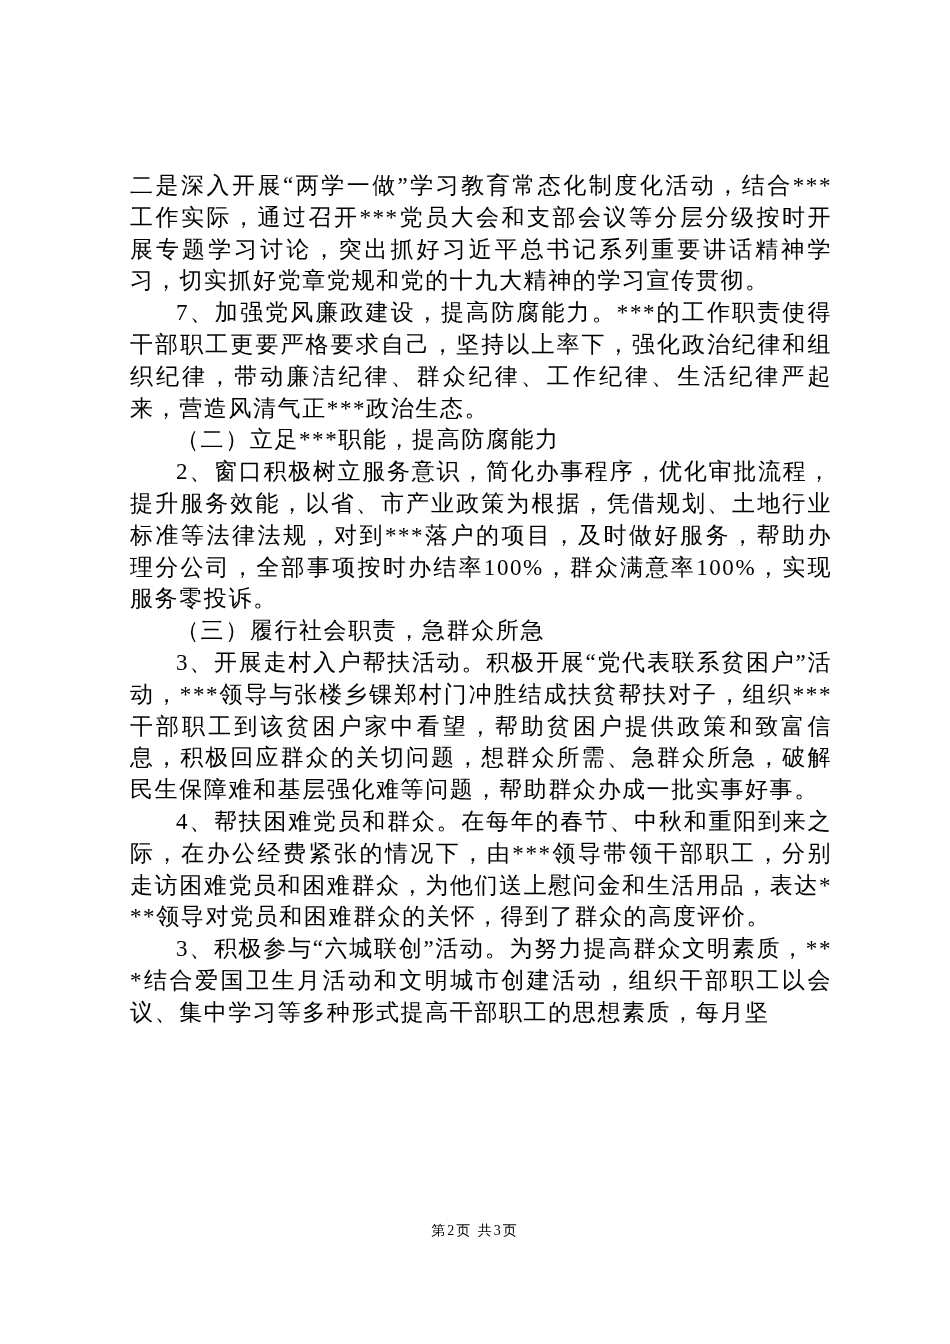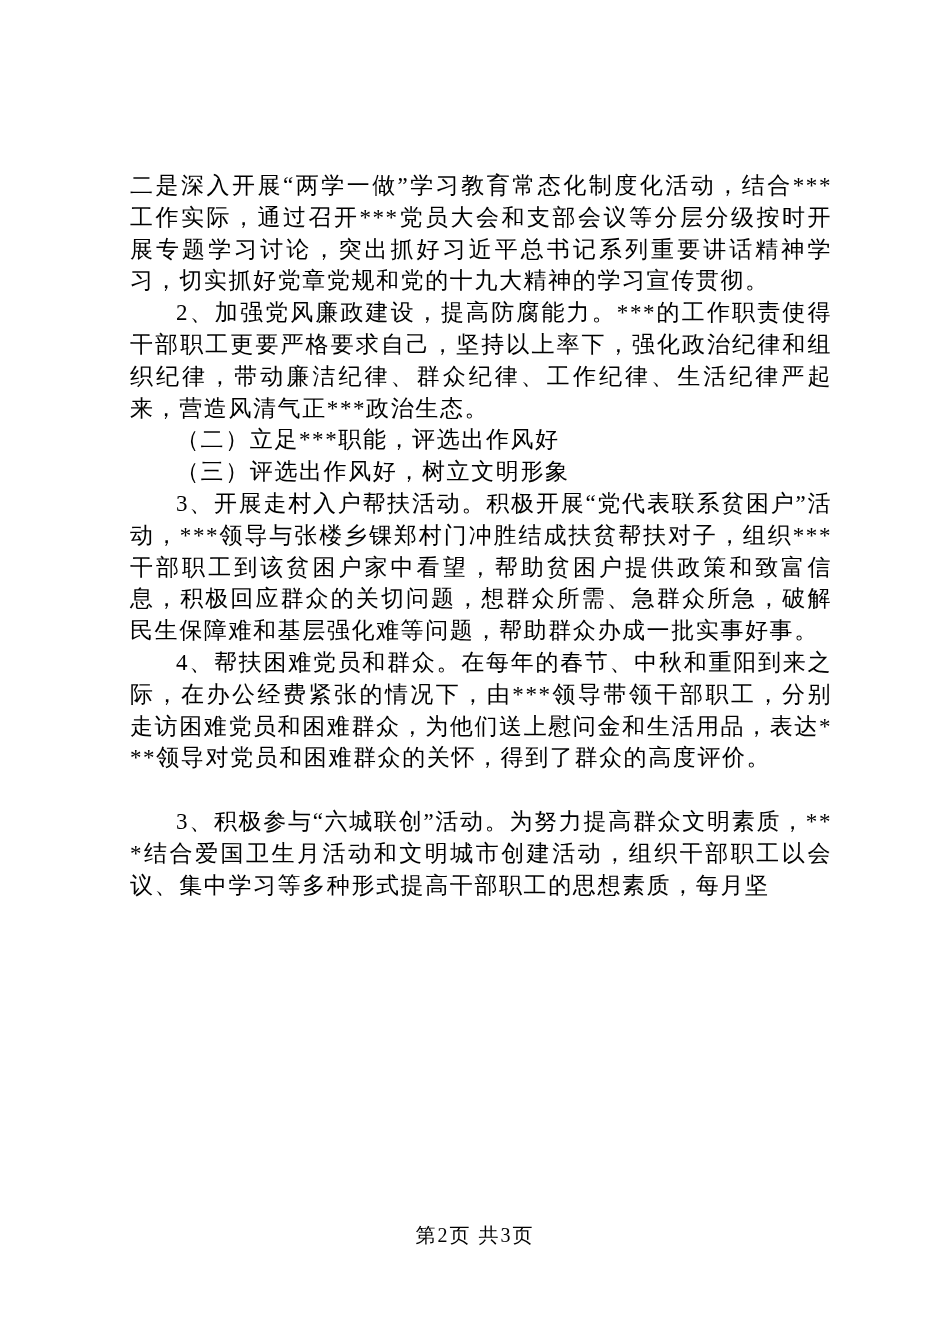--- a/index.html
+++ b/index.html
@@ -29,42 +29,42 @@
     letter-spacing: 1.6px;
     text-align: justify;
     text-justify: inter-ideograph;
     text-indent: 2em;
     word-break: break-all;
   }
   .para.flush {
     text-indent: 0;
   }
   .para.gap-before {
-    margin-top: 32px;
   }
   .page-footer {
     position: absolute;
     left: 0;
     right: 0;
     top: 1222px;
     text-align: center;
-    font-size: 20px;
+    font-size: 14px;
     letter-spacing: 2px;
     color: #000000;
   }
 </style>
 </head>
 <body>
 
 <div class="page">
   <main class="doc-body">
     <p class="para flush">二是深入开展“两学一做”学习教育常态化制度化活动，结合***工作实际，通过召开***党员大会和支部会议等分层分级按时开展专题学习讨论，突出抓好习近平总书记系列重要讲话精神学习，切实抓好党章党规和党的十九大精神的学习宣传贯彻。</p>
-    <p class="para">2、加强党风廉政建设，提高防腐能力。***的工作职责使得干部职工更要严格要求自己，坚持以上率下，强化政治纪律和组织纪律，带动廉洁纪律、群众纪律、工作纪律、生活纪律严起来，营造风清气正***政治生态。</p>
-    <p class="para">（二）立足***职能，评选出作风好</p>
-    <p class="para">（三）评选出作风好，树立文明形象</p>
+    <p class="para">7、加强党风廉政建设，提高防腐能力。***的工作职责使得干部职工更要严格要求自己，坚持以上率下，强化政治纪律和组织纪律，带动廉洁纪律、群众纪律、工作纪律、生活纪律严起来，营造风清气正***政治生态。</p>
+    <p class="para">（二）立足***职能，提高防腐能力</p>
+    <p class="para">2、窗口积极树立服务意识，简化办事程序，优化审批流程，提升服务效能，以省、市产业政策为根据，凭借规划、土地行业标准等法律法规，对到***落户的项目，及时做好服务，帮助办理分公司，全部事项按时办结率100%，群众满意率100%，实现服务零投诉。</p>
+    <p class="para">（三）履行社会职责，急群众所急</p>
     <p class="para">3、开展走村入户帮扶活动。积极开展“党代表联系贫困户”活动，***领导与张楼乡锞郑村门冲胜结成扶贫帮扶对子，组织***干部职工到该贫困户家中看望，帮助贫困户提供政策和致富信息，积极回应群众的关切问题，想群众所需、急群众所急，破解民生保障难和基层强化难等问题，帮助群众办成一批实事好事。</p>
     <p class="para">4、帮扶困难党员和群众。在每年的春节、中秋和重阳到来之际，在办公经费紧张的情况下，由***领导带领干部职工，分别走访困难党员和困难群众，为他们送上慰问金和生活用品，表达***领导对党员和困难群众的关怀，得到了群众的高度评价。</p>
     <p class="para gap-before">3、积极参与“六城联创”活动。为努力提高群众文明素质，***结合爱国卫生月活动和文明城市创建活动，组织干部职工以会议、集中学习等多种形式提高干部职工的思想素质，每月坚</p>
   </main>
   <footer class="page-footer">
     <span>第2页 共3页</span>
   </footer>
 </div>
 
 </body></html>

